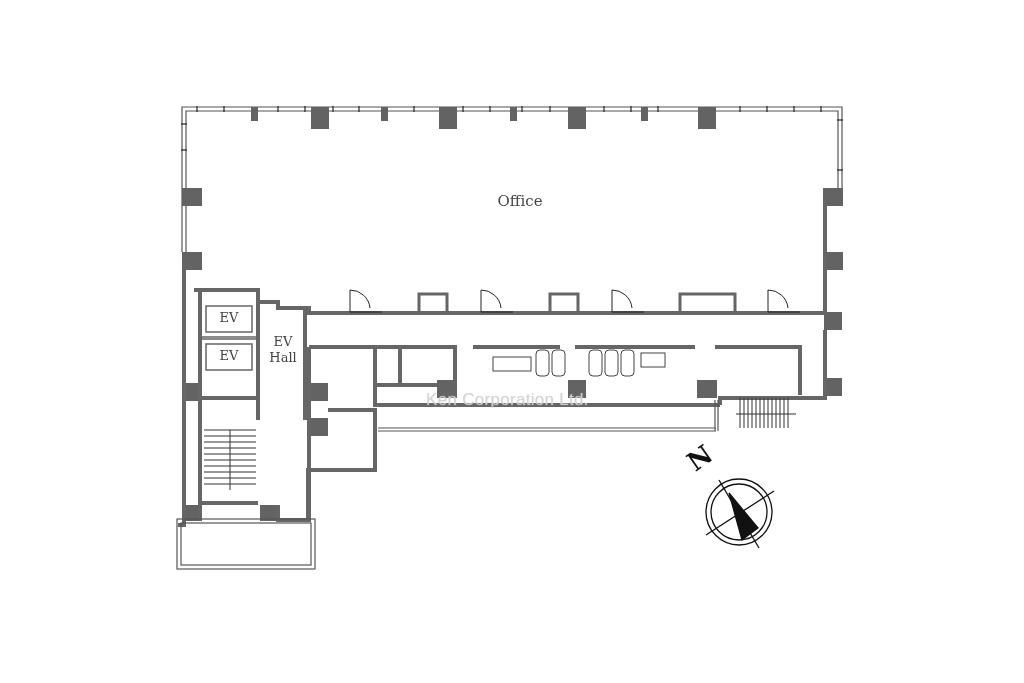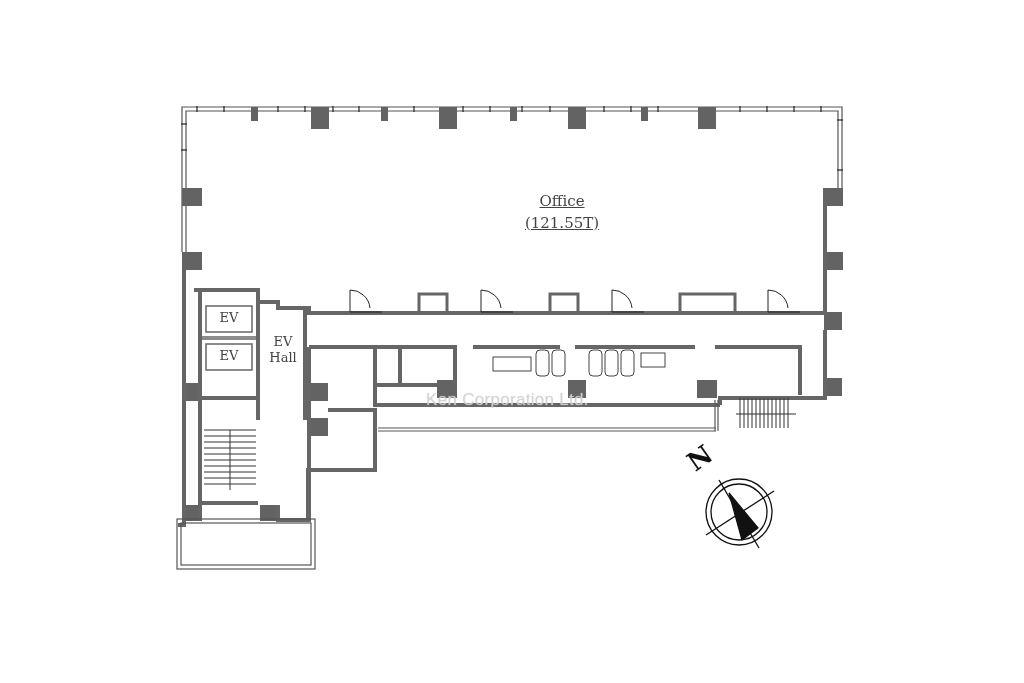--- a/index.html
+++ b/index.html
@@ -1,19 +1,19 @@
 <!DOCTYPE html>
 <html><head>
 <meta charset="utf-8">
 <style>
   html, body { margin: 0; padding: 0; background: #ffffff; }
   body { width: 1024px; height: 683px; overflow: hidden; position: relative; font-family: "DejaVu Serif", serif; }
   #plan { position: absolute; left: 0; top: 0; }
   .label { position: absolute; color: #444; font-family: "DejaVu Serif", "Liberation Serif", serif; text-align: center; }
-  .office-label { left: 492px; top: 190px; width: 140px; font-size: 15px; line-height: 22px; text-decoration: underline; }
+  .office-label { left: 450px; top: 190px; width: 140px; font-size: 15px; line-height: 22px; }
   .ev-label { font-size: 13px; width: 44px; }
   .evhall-label { left: 262px; top: 334px; width: 42px; font-size: 13px; line-height: 16px; }
   .watermark { position: absolute; left: 426px; top: 390px; font-family: "Liberation Sans", sans-serif; font-size: 17px; color: rgba(200,200,200,0.55); text-shadow: 0 0 1px #ddd; letter-spacing: 0.3px; }
   .north { position: absolute; left: 688px; top: 443px; font-family: "DejaVu Serif", serif; font-weight: bold; font-size: 26px; color: #111; transform: rotate(-35deg); }
 </style>
 </head>
 <body>
 
 <svg id="plan" width="1024" height="683" viewBox="0 0 1024 683" xmlns="http://www.w3.org/2000/svg">
 
@@ -172,21 +172,20 @@
     <circle cx="739" cy="512" r="33"></circle>
     <circle cx="739" cy="512" r="28"></circle>
     <line x1="719" y1="480" x2="759" y2="548"></line>
     <line x1="706" y1="535" x2="774" y2="491"></line>
     <polygon points="729,493 742,540 758,528" fill="#111"></polygon>
   </g>
 </svg>
 
 <div class="label office-label">
   <div>Office</div>
-  <div>(121.55T)</div>
 </div>
 <div class="label ev-label" style="left:207px;top:310px;">EV</div>
 <div class="label ev-label" style="left:207px;top:348px;">EV</div>
 <div class="label evhall-label">
   <div>EV</div>
   <div>Hall</div>
 </div>
 <div class="watermark">Ken Corporation Ltd.</div>
 <div class="north">N</div>
 

